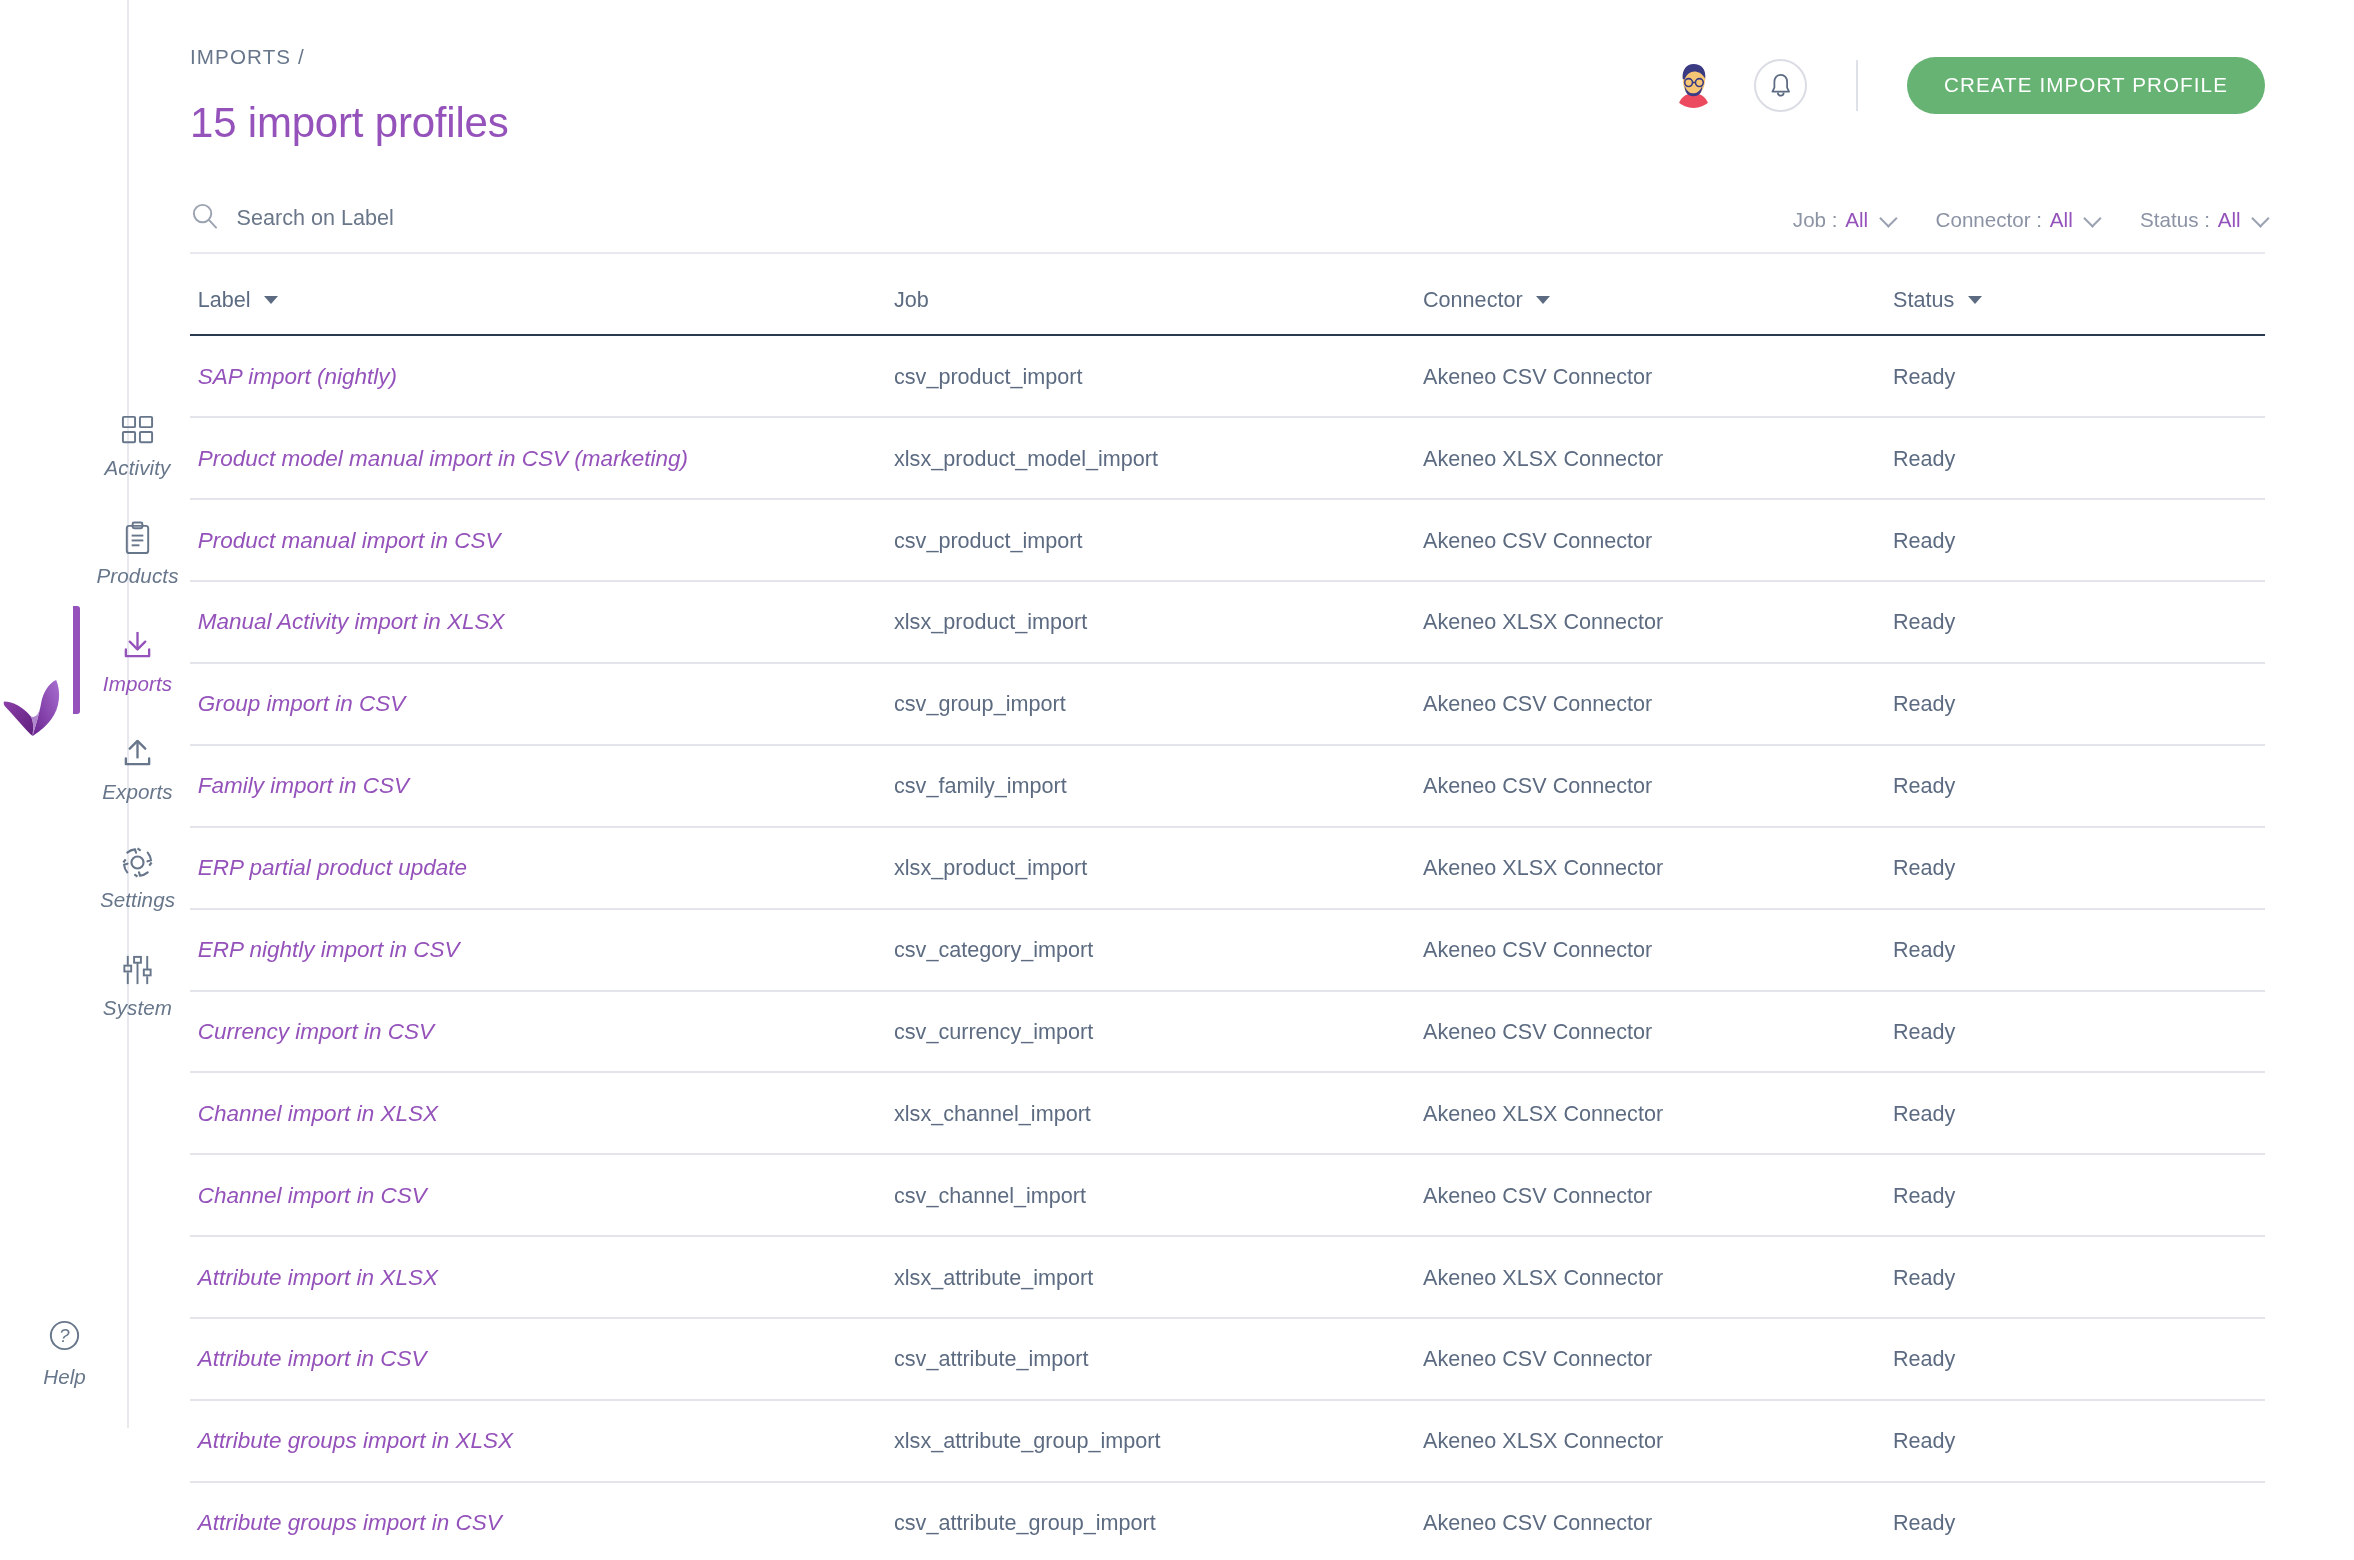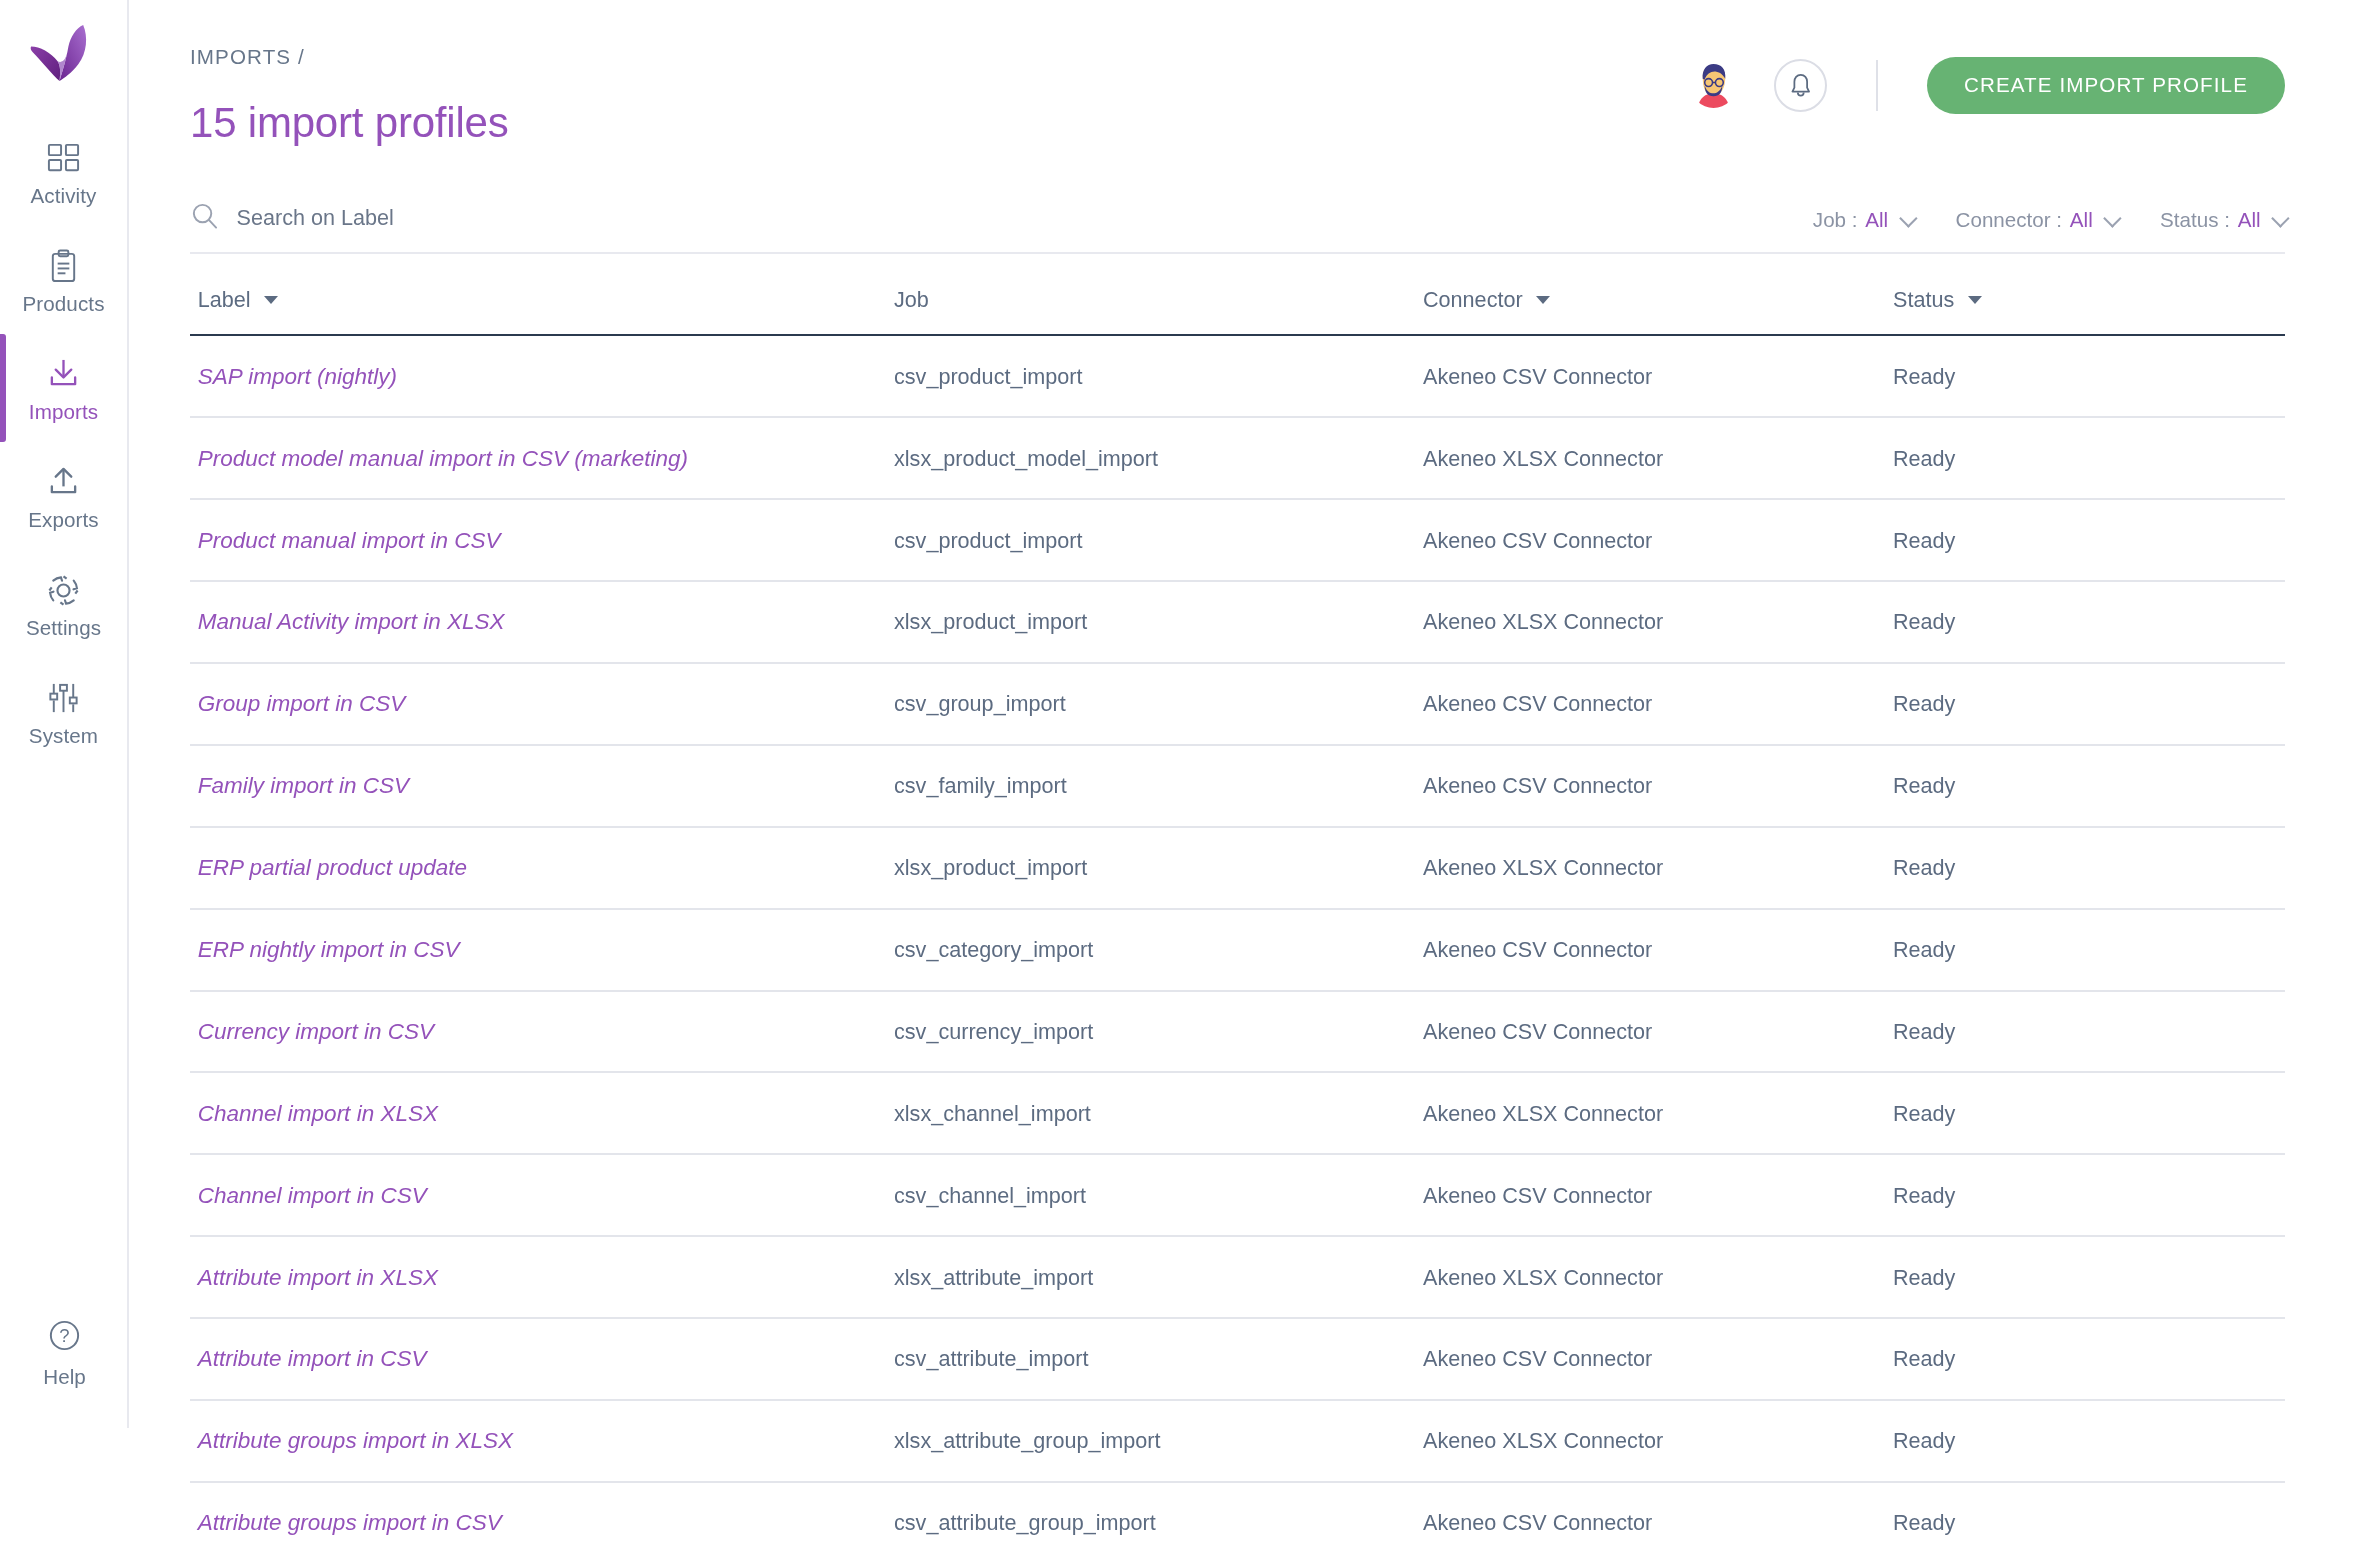--- a/index.html
+++ b/index.html
@@ -17,22 +17,23 @@
 
   
   .sidebar {
     width: 129px;
     min-width: 129px;
     height: 1428px;
     background: #ffffff;
     border-right: 2px solid #e8e9ef;
     position: relative;
     display: flex;
-    flex-direction: column;
-    align-items: center;
+    flex-direction: row;
+    align-items: center;
+    font-style: italic;
   }
 
   .logo-wrap {
     margin-top: 17.6px;
     margin-bottom: 29px;
     width: 129px;
     display: flex;
     justify-content: center;
     align-items: center;
     height: 71px;
@@ -89,21 +90,21 @@
     cursor: pointer;
   }
   .help-wrap .nav-label { font-size: 20.6px; color: #67768a; margin-top: 6.9px; }
 
   
   .main {
     flex: 1;
     height: 1560px;
     position: relative;
     padding-left: 61px;
-    padding-right: 69px;
+    padding-right: 89px;
     overflow: hidden;
   }
 
   
   .topbar {
     display: flex;
     align-items: flex-start;
     justify-content: space-between;
     padding-top: 45px;
   }

